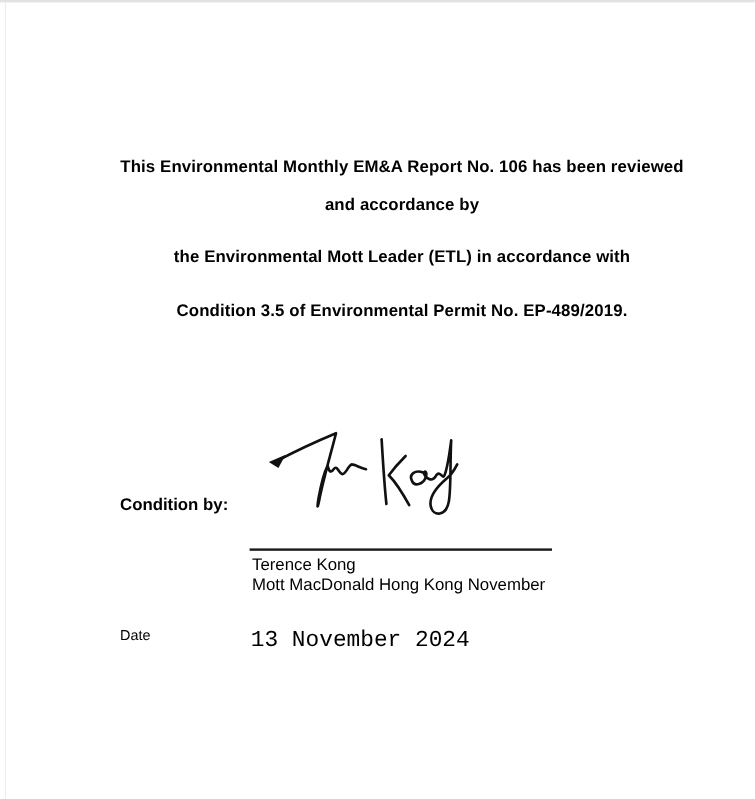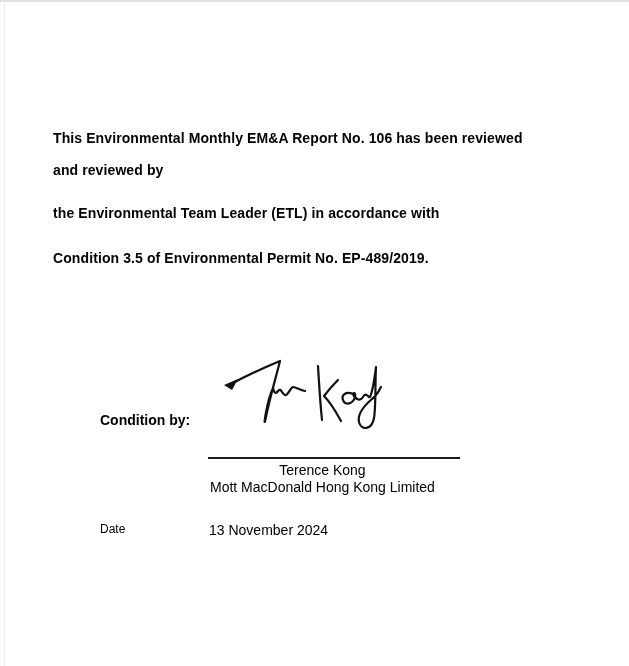--- a/index.html
+++ b/index.html
@@ -33,20 +33,21 @@
     top: 2px;
     bottom: 0;
     left: 4px;
     width: 1px;
     background: #ededed;
   }
   .stmt-line {
     position: absolute;
     left: 53px;
     right: 12px;
+    text-align: center;
     font-size: 14px;
     font-weight: bold;
     line-height: 16px;
     letter-spacing: 0.1px;
     white-space: nowrap;
   }
   .stmt-1 { top: 130px; }
   .stmt-2 { top: 162px; }
   .stmt-3 { top: 205px; }
   .stmt-4 { top: 250px; }
@@ -71,48 +72,48 @@
     height: 2px;
     background: #1a1a1a;
   }
   .signatory-block {
     position: absolute;
     left: 210px;
     top: 462px;
     font-size: 14px;
     line-height: 17px;
     white-space: nowrap;
-    text-align: center;
   }
   .date-label {
     position: absolute;
     left: 100px;
     top: 522px;
     font-size: 12px;
     white-space: nowrap;
   }
   .date-value {
     position: absolute;
     left: 209px;
     top: 522px;
-    font-size: 14px;
+    font-size: 19px;
     white-space: nowrap;
+    font-family: Liberation Mono, monospace;
   }
 </style>
 </head>
 <body>
 
 <div class="page">
 
   <div class="top-edge-line"></div>
   <div class="left-edge-line"></div>
 
   <div class="stmt-line stmt-1">This Environmental Monthly EM&amp;A Report No. 106 has been reviewed</div>
-  <div class="stmt-line stmt-2">and reviewed by</div>
-  <div class="stmt-line stmt-3">the Environmental Team Leader (ETL) in accordance with</div>
+  <div class="stmt-line stmt-2">and accordance by</div>
+  <div class="stmt-line stmt-3">the Environmental Mott Leader (ETL) in accordance with</div>
   <div class="stmt-line stmt-4">Condition 3.5 of Environmental Permit No. EP-489/2019.</div>
 
   <div class="certified-by">Condition by:</div>
 
   <svg class="signature-svg" width="170" height="92" viewBox="0 0 170 92" aria-hidden="true">
     <g fill="none" stroke="#111111" stroke-width="2.2" stroke-linecap="round" stroke-linejoin="round">
 
       <path d="M 13,35
                C 28,27 50,17 62,12
                C 58,28 51,52 48,68
@@ -140,19 +141,19 @@
                C 158,47 161,42 163,38"></path>
     </g>
 
     <polygon points="6,36 20,30 14,41" fill="#111111"></polygon>
   </svg>
 
   <div class="signature-line"></div>
 
   <div class="signatory-block">
     <div>Terence Kong</div>
-    <div>Mott MacDonald Hong Kong Limited</div>
+    <div>Mott MacDonald Hong Kong November</div>
   </div>
 
   <div class="date-label">Date</div>
   <div class="date-value">13 November 2024</div>
 
 </div>
 
 </body></html>

